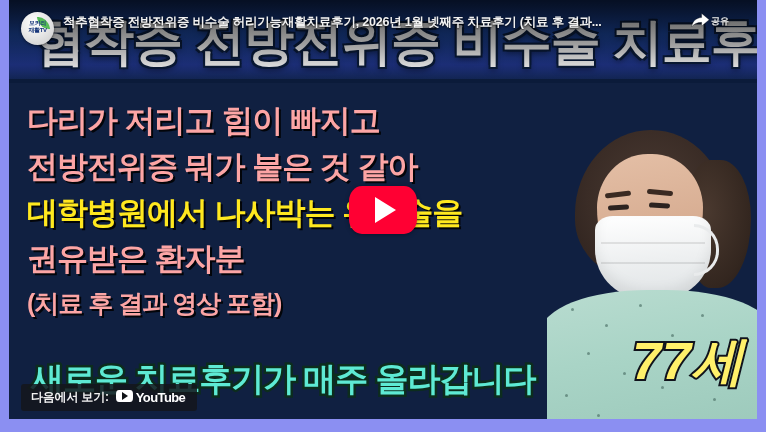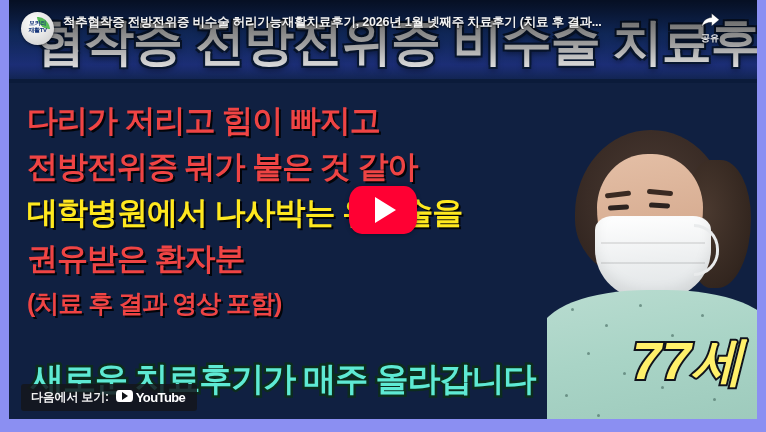--- a/index.html
+++ b/index.html
@@ -251,21 +251,21 @@
     left: 18px;
     top: 98px;
     width: 580px;
     z-index: 3;
   }
   .copy-line {
     font-size: 31px;
     line-height: 46px;
     font-weight: 700;
     letter-spacing: -1px;
-    color: #ef4444;
+    color: #fca5a5;
     white-space: nowrap;
     text-shadow: 2px 2px 0 rgba(0,0,0,.85);
   }
   .copy-line.accent { color: #ffe81f; }
   .copy-line.small  { font-size: 25px; line-height: 42px; }
 
   
   #thumb-tagline {
     position: absolute;
     left: 22px;
@@ -343,21 +343,21 @@
     white-space: nowrap;
     overflow: hidden;
     text-overflow: ellipsis;
     text-shadow: 0 1px 2px rgba(0,0,0,.8);
   }
 
   #share-button {
     flex: 0 0 auto;
     width: 42px;
     display: flex;
-    flex-direction: column;
+    flex-direction: row;
     align-items: center;
     padding-top: 2px;
     cursor: pointer;
   }
   #share-button svg { display:block; }
   #share-label {
     color: #f1f1f1;
     font-size: 9px;
     font-weight: 600;
     margin-top: 1px;

